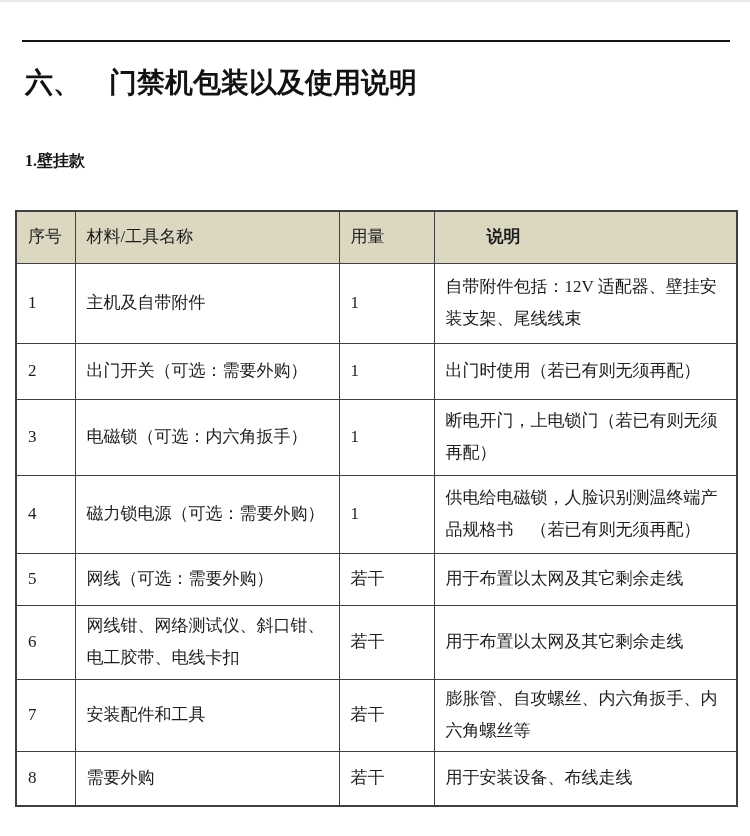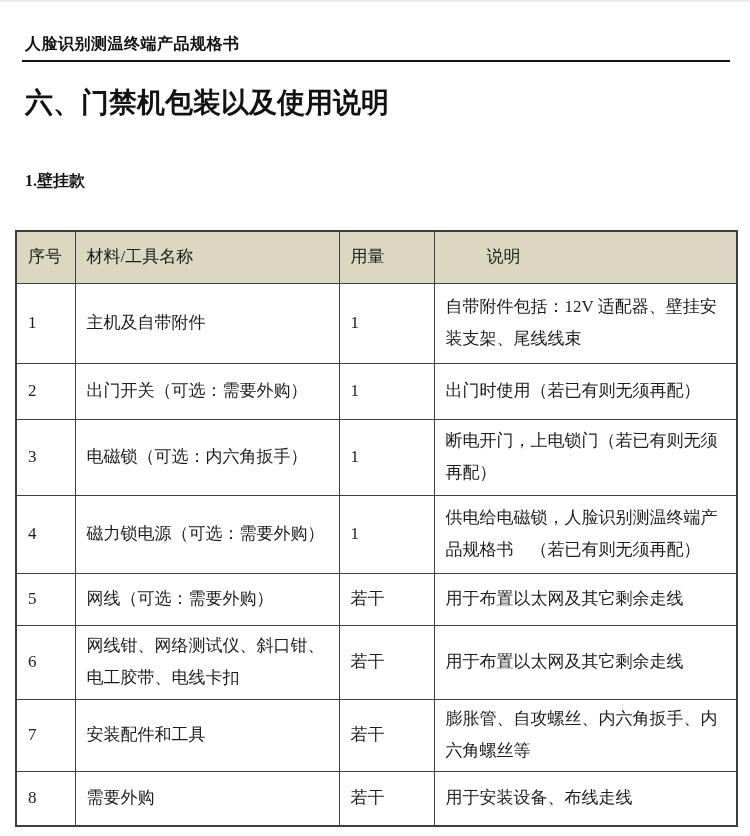--- a/index.html
+++ b/index.html
@@ -35,20 +35,21 @@
   }
   h1.section-heading{
     margin:24px 0 0 10px;
     font-size:28px;
     line-height:34px;
     font-weight:bold;
     color:#121212;
     font-family:"Liberation Serif", serif;
   }
   h1.section-heading .section-title{
+    margin-left:28px;
   }
   h2.subsection-heading{
     margin:46px 0 0 10px;
     font-size:16px;
     line-height:30px;
     font-weight:600;
     color:#161616;
     font-family:"Liberation Serif", serif;
   }
   table.spec-table{
@@ -69,36 +70,35 @@
     color:var(--text-color);
     padding:3px 8px 3px 11px;
     word-break:break-all;
   }
   col.c-no{width:59px;}
   col.c-name{width:264px;}
   col.c-qty{width:95px;}
   col.c-desc{width:303px;}
   tr.head-row{height:52px;}
   tr.head-row th{background:var(--header-bg);}
-  tr.head-row th.h-desc{padding-left:52px;}
+  tr.head-row th.h-desc{padding-left:52px;font-weight:bold;}
   tr.r1{height:80px;}
   tr.r2{height:56px;}
   tr.r3{height:76px;}
   tr.r4{height:78px;}
   tr.r5{height:52px;}
   tr.r6{height:74px;}
   tr.r7{height:72px;}
   tr.r8{height:55px;}
 </style>
 </head>
 <body>
 
 <div class="page">
 
-  <div class="doc-title">人脸识别测温终端产品规格书</div>
   <hr class="title-rule">
 
   <h1 class="section-heading">
     <span class="section-number">六、</span><span class="section-title">门禁机包装以及使用说明</span>
   </h1>
 
   <h2 class="subsection-heading">1.壁挂款</h2>
 
   <table class="spec-table">
     <colgroup>

